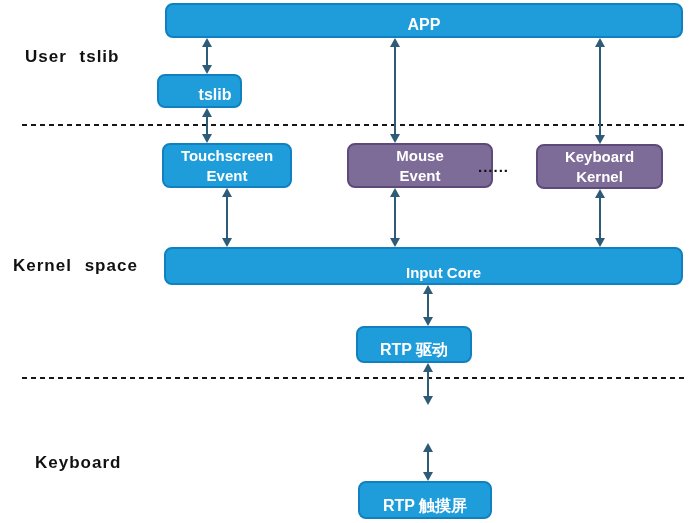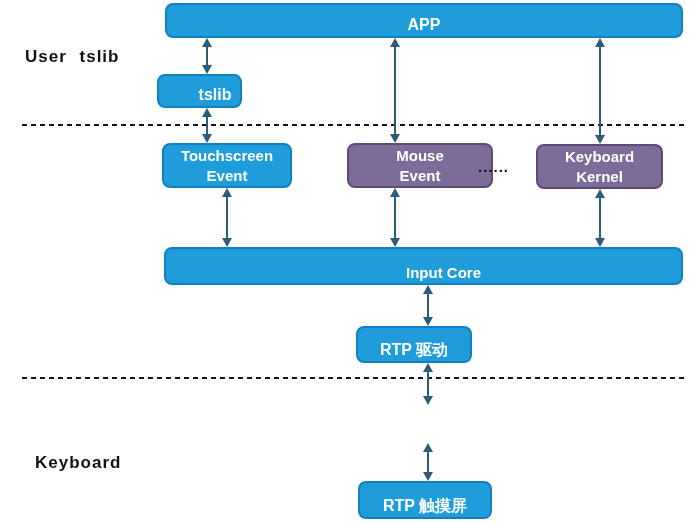--- a/index.html
+++ b/index.html
@@ -94,20 +94,21 @@
     border-right: 5px solid transparent;
     border-top: 9px solid #2E5B77;
   }
 </style>
 </head>
 <body>
 
 <div class="canvas">
 
   <div class="section-label" style="left:25px; top:47px;">User tslib</div>
+  <div class="section-label" style="left:13px; top:256px;">Kernel space</div>
   <div class="section-label" style="left:35px; top:453px;">Keyboard</div>
 
   <div class="dashed-line" style="top:124px;"></div>
   <div class="dashed-line" style="top:377px;"></div>
 
   <div class="node blue fs16" style="left:165px; top:3px; width:518px; height:35px;">
     <span class="node-label">APP</span>
   </div>
 
   <div class="node blue fs16" style="left:157px; top:74px; width:85px; height:34px;padding-left:31px;">

